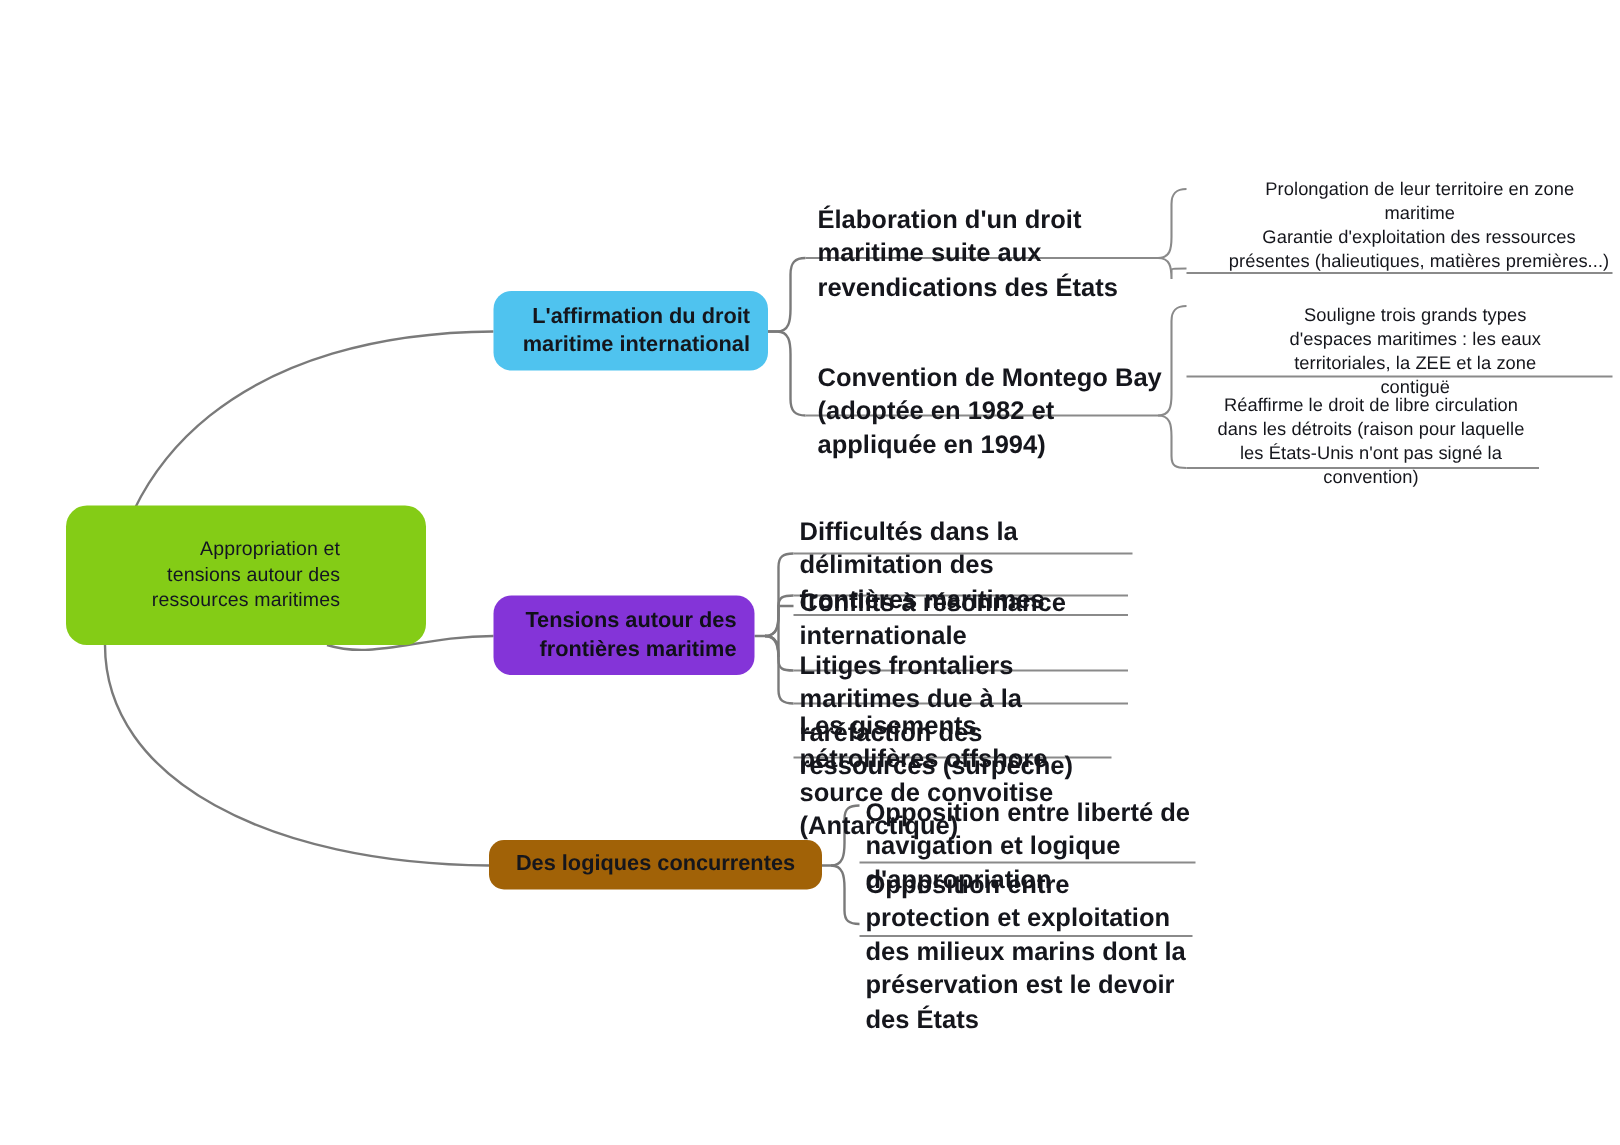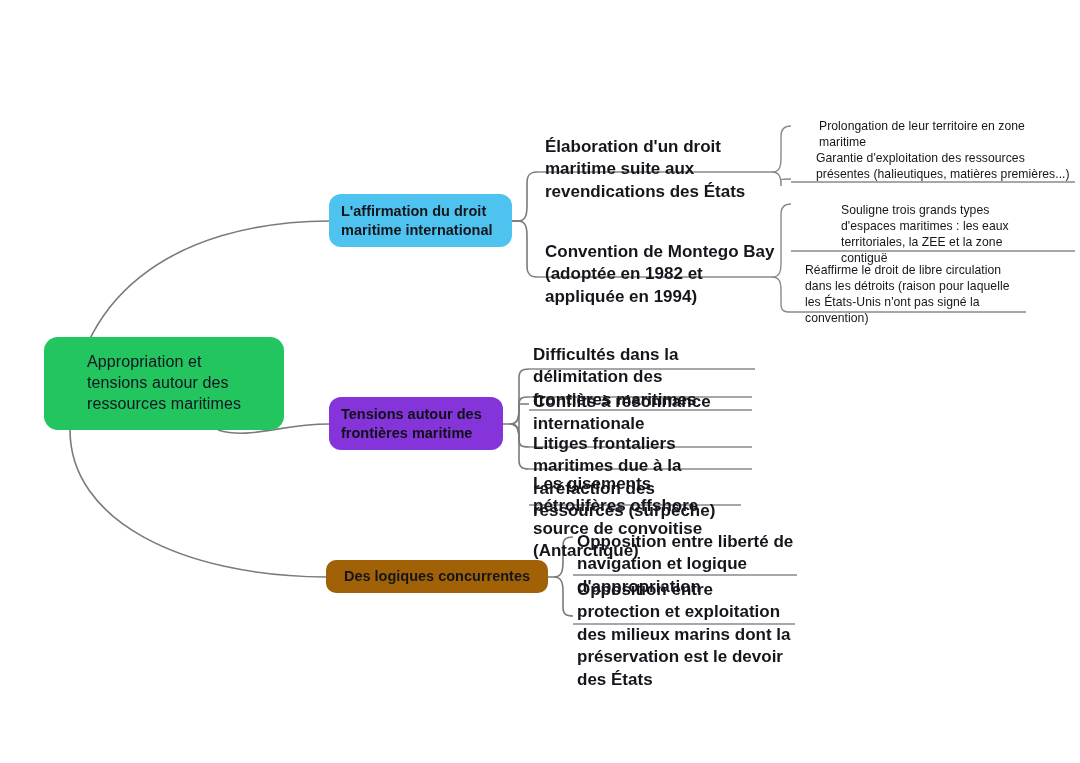--- a/index.html
+++ b/index.html
@@ -26,31 +26,31 @@
   }
   svg.links path { fill: none; stroke: #7a7a7a; stroke-width: 1.6; }
   svg.links path.thin { stroke: #8a8a8a; stroke-width: 1.4; }
 
   .node {
     position: absolute;
     border-radius: 12px;
     display: flex;
     align-items: center;
     justify-content: center;
-    text-align: left;
+    text-align: right;
     color: #15161c;
     line-height: 1.3;
   }
 
   .root {
     left: 44px; top: 337px;
     width: 240px; height: 93px;
-    background: #22c55e;
+    background: #84cc16;
     border-radius: 14px;
-    font-size: 16px;
+    font-size: 13px;
     font-weight: 400;
     letter-spacing: 0.1px;
     padding: 0 14px;
     color: #131522;
   }
   .root span { display: block; }
 
   .branch {
     font-weight: 700;
     font-size: 14.5px;
@@ -76,21 +76,21 @@
   }
 
   .leaf {
     position: absolute;
     font-size: 17px;
     line-height: 1.32;
     color: #15161c;
     white-space: pre-line;
   }
   .leaf.bold { font-weight: 700; }
-  .leaf.reg  { font-weight: 400; font-size: 12.2px; letter-spacing: 0.05px; }
+  .leaf.reg  { font-weight: 400; font-size: 12.2px; letter-spacing: 0.05px; text-align: center; }
 </style>
 </head>
 <body>
 
 <div id="canvas">
 
   <svg class="links" viewBox="0 0 1080 763">
 
     <path d="M 70 430 C 70 300, 170 222, 329 221"></path>
 

